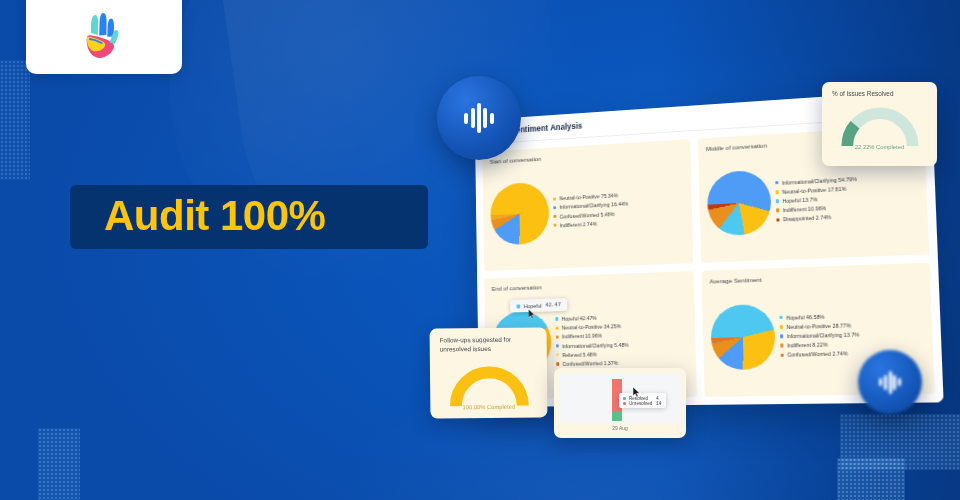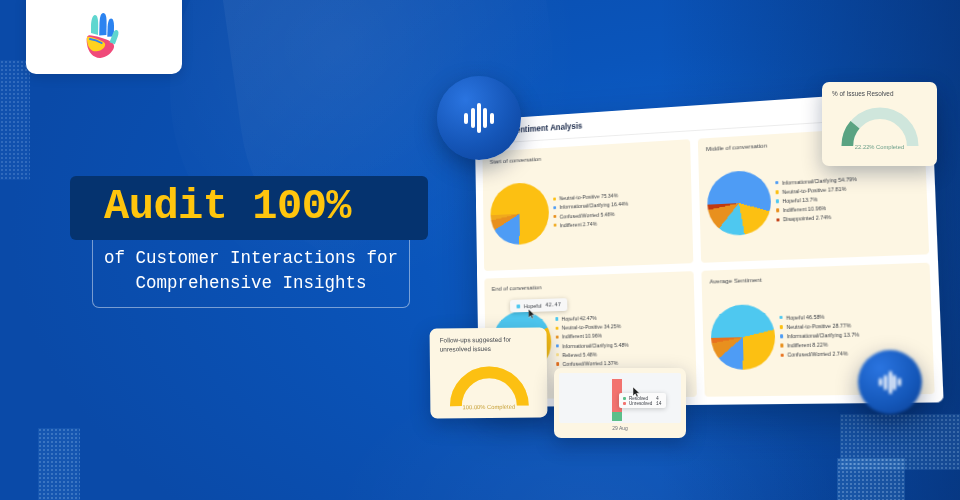--- a/index.html
+++ b/index.html
@@ -77,21 +77,21 @@
     gap: 6px;
     padding-top: 6px;
   }
   #logo-hand { width: 40px; height: 46px; flex: none; }
   #logo-word {
     font-size: 26px; font-weight: bold; color: #1b2a4a;
     letter-spacing: -.6px;
   }
 
   
-  #headline-block { position: absolute; left: 70px; top: 176px; width: 360px; font-family: Liberation Mono, monospace; }
+  #headline-block { position: absolute; left: 70px; top: 185px; width: 360px; }
   #headline-top {
     background: #05336f;
     border-radius: 6px;
     padding: 10px 16px 12px 34px;
     width: 358px;
     position: relative; z-index: 3;
   }
   #headline-top-text {
     font-size: 42px; font-weight: bold; color: #ffc50d;
     letter-spacing: -.5px; line-height: 1;
@@ -258,24 +258,20 @@
     <path d="M4.5 22.5c2.6-1 18 3.5 22.3 6 2.6 1.6 4 3.9 3 6.6-1.6 4.3-7 9.5-13.4 9.8C9.6 45.3 4 39.3 3 31c-.5-4.4-.6-7.7 1.5-8.5z" fill="#f04a7a"></path>
     <path d="M3.6 23.8c2.6-.7 11.4 2.6 15.6 4.9 2 1.1 2.4 2.6 1.7 4.2-1.1 2.6-4.3 5-8.4 5.3-5.3.4-8.3-3.6-9.2-8.8-.4-2.7-.8-5.1.3-5.6z" fill="#ffd21e"></path>
     <path d="M6 26c3.5.4 9 2.5 11.6 4" stroke="#2b83f0" stroke-width="2" fill="none" stroke-linecap="round"></path>
     <path d="M28.5 21.5c1.2-3.4 2.8-5 4.6-4.3 1.7.7 1.8 3.2.6 6.5l-2.8 7.6-5.4-2z" fill="#5fd6cf"></path>
   </svg>
 </div>
 
 <div id="headline-block">
   <div id="headline-top">
     <div id="headline-top-text">Audit 100%</div>
-  </div>
-  <div id="headline-sub-wrap">
-    <div id="headline-sub-line1">of Customer Interactions for</div>
-    <div id="headline-sub-line2">Comprehensive Insights</div>
   </div>
 </div>
 
 <div id="dash-wrap">
   <div id="dash-frame">
     <div id="dash-topbar">
       <div id="dash-title">Sentiment Analysis</div>
     </div>
     <div id="dash-body">
 

